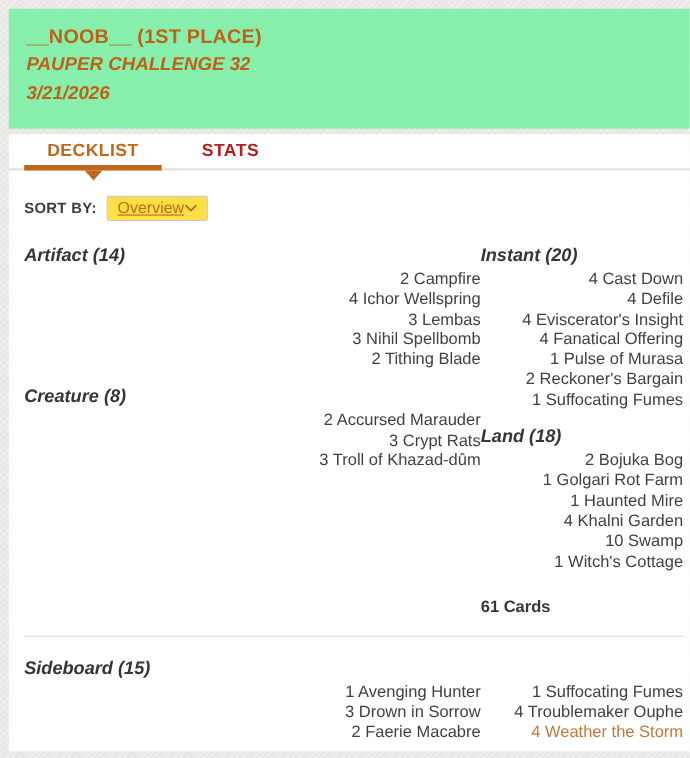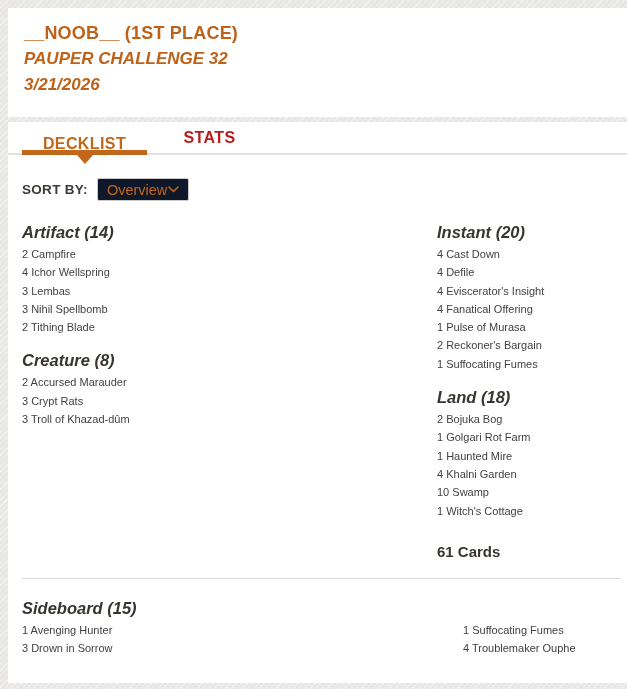--- a/index.html
+++ b/index.html
@@ -14,66 +14,66 @@
   body{
     font-family:"Liberation Sans", sans-serif;
     background-color:#e9e8e6;
     background-image:
       repeating-linear-gradient(45deg, rgba(0,0,0,0.014) 0px, rgba(0,0,0,0.014) 1px, transparent 1px, transparent 4px),
       repeating-linear-gradient(-45deg, rgba(255,255,255,0.4) 0px, rgba(255,255,255,0.4) 1px, transparent 1px, transparent 4px);
     position:relative;
   }
   .header-card{
     position:absolute;left:8px;right:0;top:8px;height:109px;
-    background:#ffffff;padding:12px 16px;
+    background:#86efac;padding:12px 16px;
   }
   .deck-title{font-size:18px;font-weight:700;color:var(--heading);line-height:26px;letter-spacing:.2px;}
   .deck-event,.deck-date{font-size:17px;font-weight:700;font-style:italic;color:var(--heading);line-height:26px;}
   .main-card{
     position:absolute;left:8px;right:0;top:122px;height:561px;
     background:#fff;
   }
   .tab-row{
     height:33px;border-bottom:2px solid #e2e1df;display:flex;
     padding-left:14px;position:relative;
   }
   .tab{
     width:125px;text-align:center;font-size:16px;font-weight:700;
     color:#b91c1c;display:flex;align-items:center;justify-content:center;
     cursor:pointer;position:relative;letter-spacing:.4px;
   }
-  .tab.active{color:var(--accent);align-items:flex-end;}
+  .tab.active{color:var(--accent);}
   .tab.active::after{
     content:"";position:absolute;left:0;bottom:-2px;width:100%;height:5px;
     background:var(--accent);
   }
   .tab.active::before{
     content:"";position:absolute;bottom:-11px;left:50%;transform:translateX(-50%);
     width:0;height:0;border-left:8px solid transparent;border-right:8px solid transparent;
     border-top:9px solid var(--accent);
   }
   .content{padding:0 6px 0 14px;}
   .sort-row{margin-top:23px;display:flex;align-items:center;}
   .sort-label{font-size:13.5px;font-weight:700;color:#3e3a36;letter-spacing:.3px;}
   .sort-select{
-    margin-left:9px;height:23px;background:#0f172a;border:1px solid #cbcac8;
+    margin-left:9px;height:23px;background:#fde047;border:1px solid #cbcac8;
     border-radius:2px;color:var(--accent);font-size:14.5px;padding:0 9px;
-    display:inline-flex;align-items:center;gap:1px;cursor:pointer;
+    display:inline-flex;align-items:center;gap:1px;cursor:pointer;text-decoration:underline;
   }
   .deck-grid{display:flex;margin-top:21px;}
   .deck-col-left{width:415px;flex:none;}
   .deck-col-right{flex:1;min-width:0;}
   .deck-section + .deck-section{margin-top:14px;}
   .section-title{
     font-size:16.5px;font-weight:700;font-style:italic;color:var(--title-text);
     line-height:21px;margin-bottom:2px;
   }
   .card-row{
-    display:block;font-size:11px;line-height:18.3px;color:var(--text);
-    text-decoration:none;cursor:pointer;
+    display:block;font-size:15px;line-height:18.3px;color:var(--text);
+    text-decoration:none;cursor:pointer;text-align:right;
   }
   .card-row.highlighted{color:var(--link-hover);}
   .deck-total{margin-top:22px;font-size:15px;font-weight:700;color:var(--title-text);line-height:19px;}
   .divider{border:none;border-top:1px solid #dcdbd9;margin:17px 0 0 0;}
   .sideboard-title{margin-top:19px;}
   .sideboard-grid{display:flex;gap:26px;}
 </style>
 </head>
 <body>
 
@@ -147,20 +147,22 @@
       </div>
     </div>
 
     <hr class="divider">
 
     <div class="section-title sideboard-title">Sideboard (15)</div>
     <div class="sideboard-grid">
       <div class="deck-col-left" id="sb-left">
           <a href="#" class="card-row">1 Avenging Hunter</a>
           <a href="#" class="card-row">3 Drown in Sorrow</a>
+          <a href="#" class="card-row">2 Faerie Macabre</a>
         </div>
       <div class="deck-col-right" id="sb-right">
           <a href="#" class="card-row">1 Suffocating Fumes</a>
           <a href="#" class="card-row">4 Troublemaker Ouphe</a>
+          <a href="#" class="card-row highlighted">4 Weather the Storm</a>
         </div>
     </div>
   </div>
 </div>
 
 </body></html>

